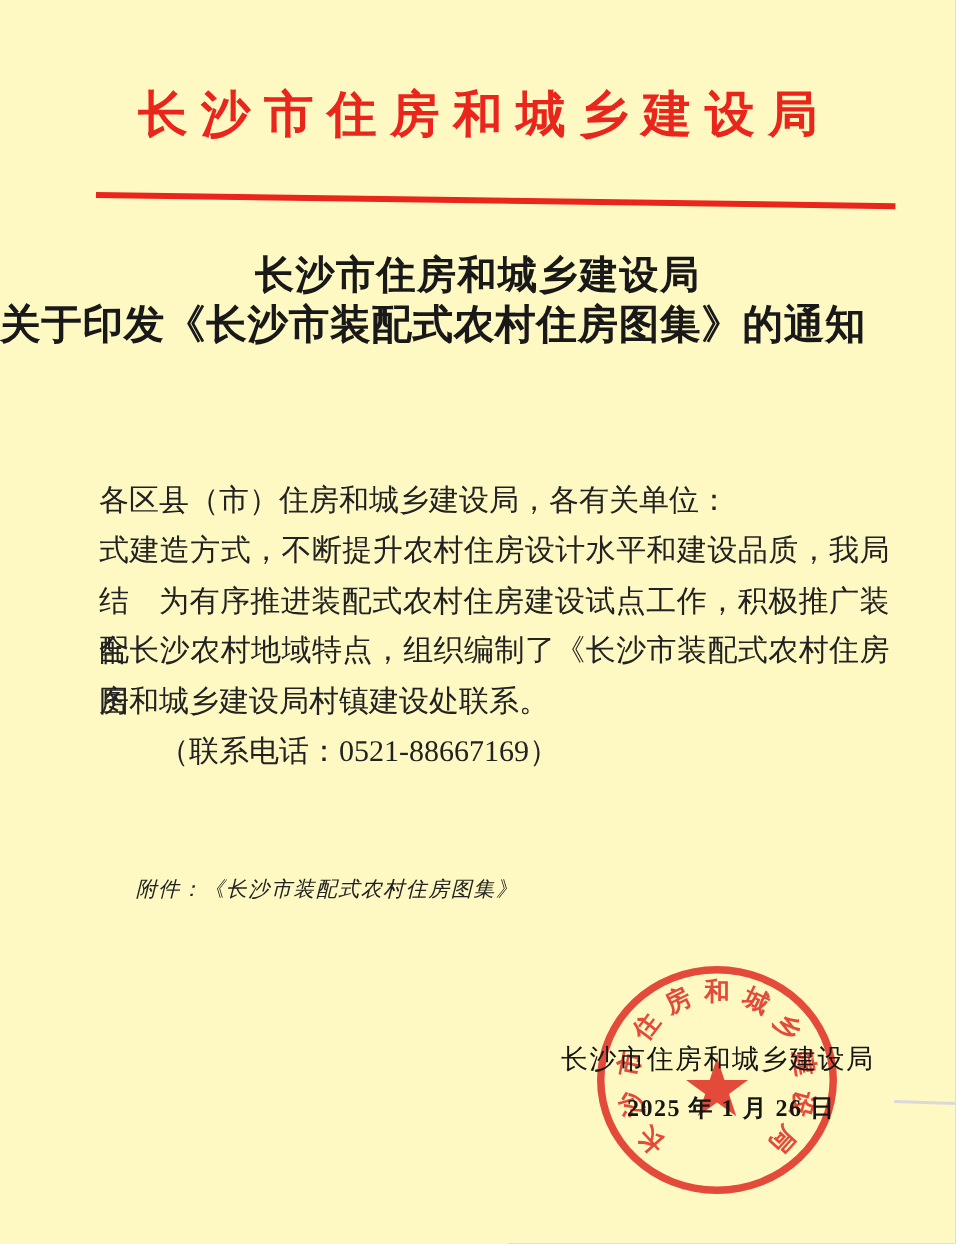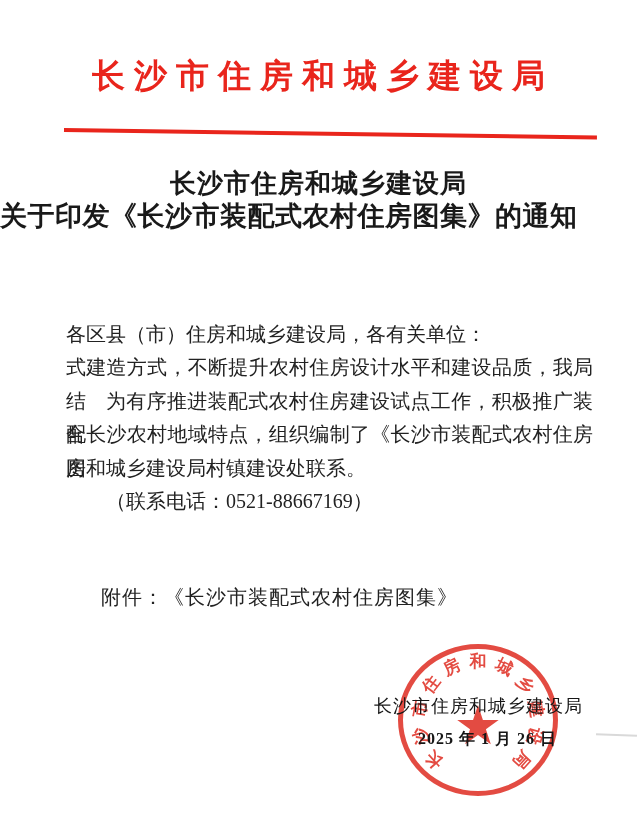--- a/index.html
+++ b/index.html
@@ -4,21 +4,21 @@
 <style>
   html,body{margin:0;padding:0;}
   body{
     background:#9a9a9a;
     font-family:"Liberation Serif","DejaVu Serif",serif;
   }
   .page{
     position:relative;
     width:637px;height:829px;
     margin:0 auto;
-    background:#ffffff;
+    background:#fef9c3;
     overflow:hidden;
     color:#1c1c1c;
   }
   
   .org-header{
     position:absolute;left:0;top:54px;width:100%;
     text-align:center;
     font-size:33px;font-weight:bold;
     letter-spacing:9px;
     padding-left:9px;box-sizing:border-box;
@@ -52,22 +52,22 @@
   }
   .line.j{
     white-space:normal;
     text-align:justify;
     text-align-last:justify;
     -moz-text-align-last:justify;
   }
   .line.ind{text-indent:2em;}
   .attachment{
     position:absolute;left:66px;top:584px;
-    font-size:20px;color:#222;
-    text-indent:1.75em;letter-spacing:1px;
+    font-size:14px;color:#222;
+    text-indent:1.75em;letter-spacing:1px;font-style:italic;
   }
   
   .sig-org{
     position:absolute;left:374px;top:694px;
     font-size:18px;letter-spacing:1px;color:#161616;
     z-index:3;
   }
   .sig-date{
     position:absolute;left:418px;top:729px;
     font-size:16px;letter-spacing:1px;color:#161616;

